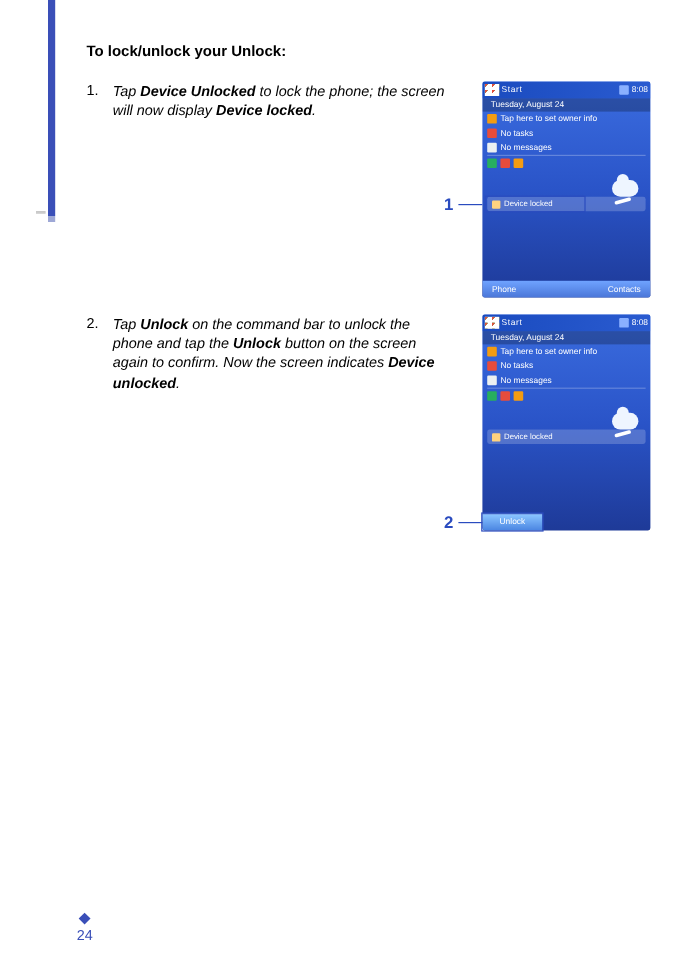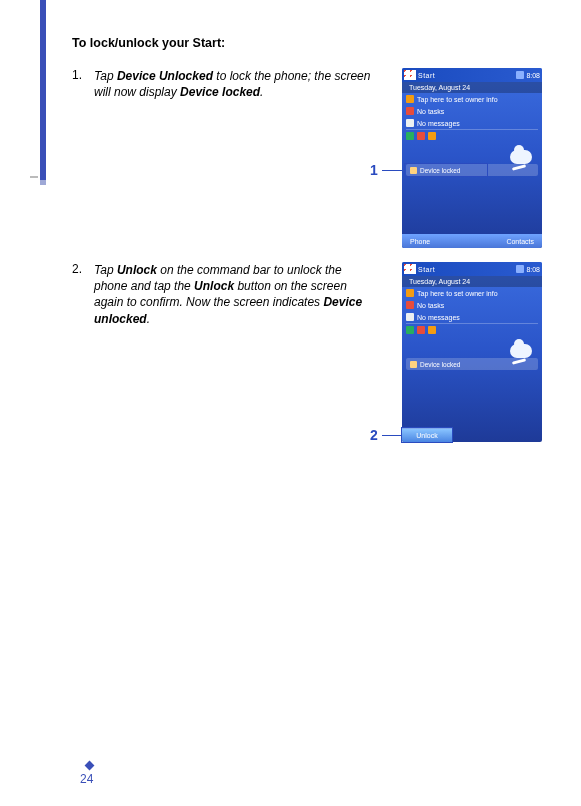--- a/index.html
+++ b/index.html
@@ -173,46 +173,46 @@
     border-top: 1.5px solid #2a4bbf;
     height: 0;
   }
   .callout-box {
     position: absolute;
     border: 1.5px solid #2a4bbf;
     background: transparent;
   }
   .page-footer {
     position: absolute;
-    left: 80px;
+    left: 64px;
     bottom: 20px;
     display: flex;
     flex-direction: column;
-    align-items: flex-end;
+    align-items: center;
     gap: 3px;
   }
   .footer-diamond {
     width: 7px; height: 7px;
     background: #3a4fb8;
     transform: rotate(45deg);
     margin-left: 0px;
   }
   .footer-num {
     color: #3a4fb8;
     font-size: 12px;
   }
 </style>
 </head>
 <body>
 
 <div class="side-bar"></div>
 <div class="side-mark"></div>
 
 <div class="content">
-  <div class="title">To lock/unlock your Start:</div>
+  <div class="title">To lock/unlock your Unlock:</div>
 
   <div class="step-row">
     <div class="step-text-col">
       <div class="step-num">1.</div>
       <div class="step-body">
         <span>Tap </span><b>Device Unlocked</b><span> to lock the phone; the screen will now display </span><b>Device locked</b><span>.</span>
       </div>
     </div>
     <div class="figure-col">
       <div class="phone-screen">

